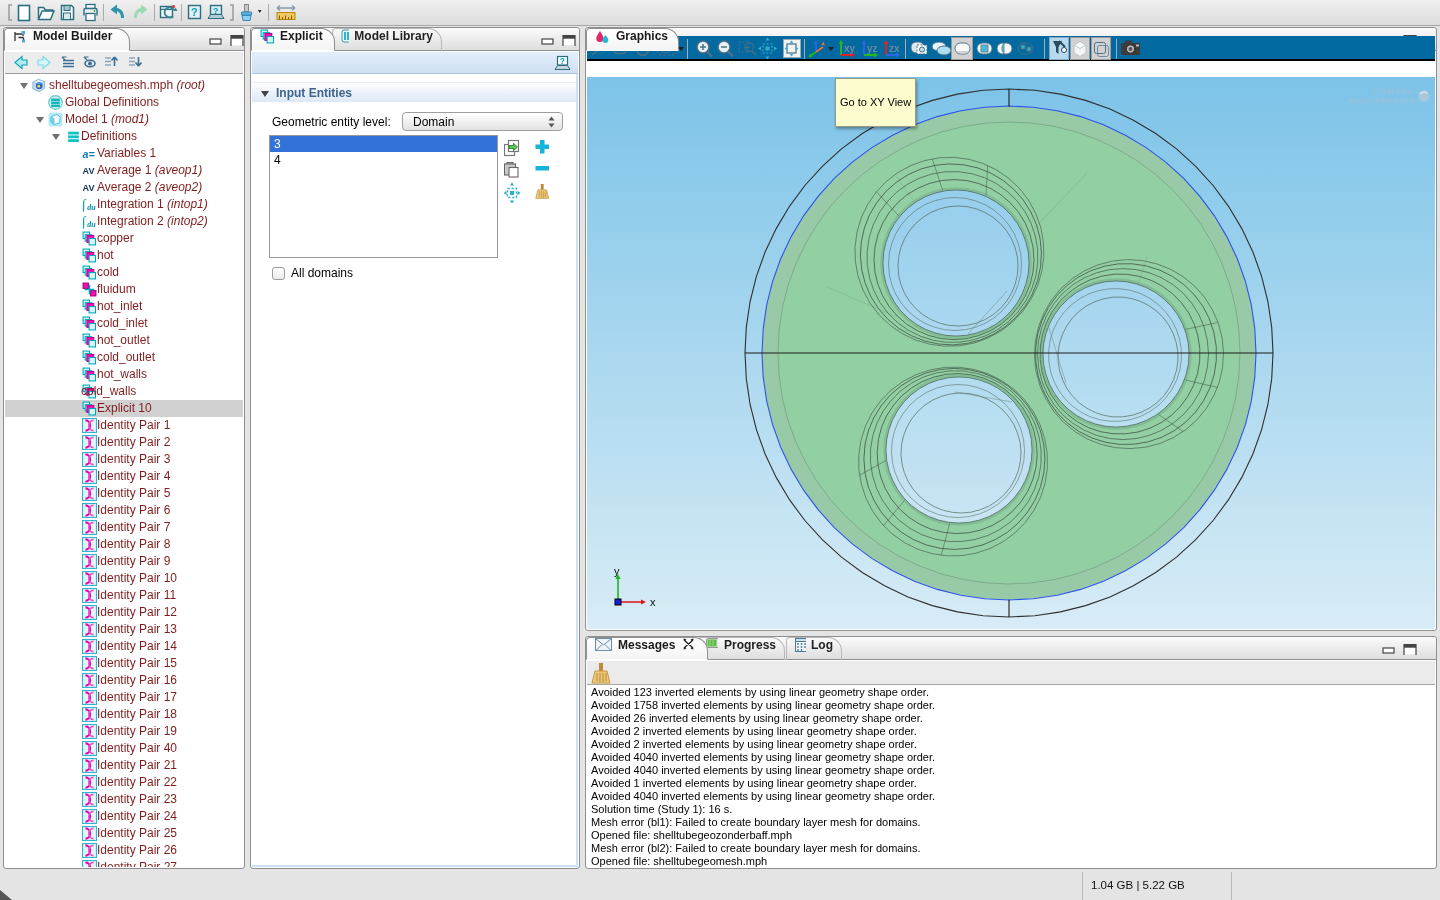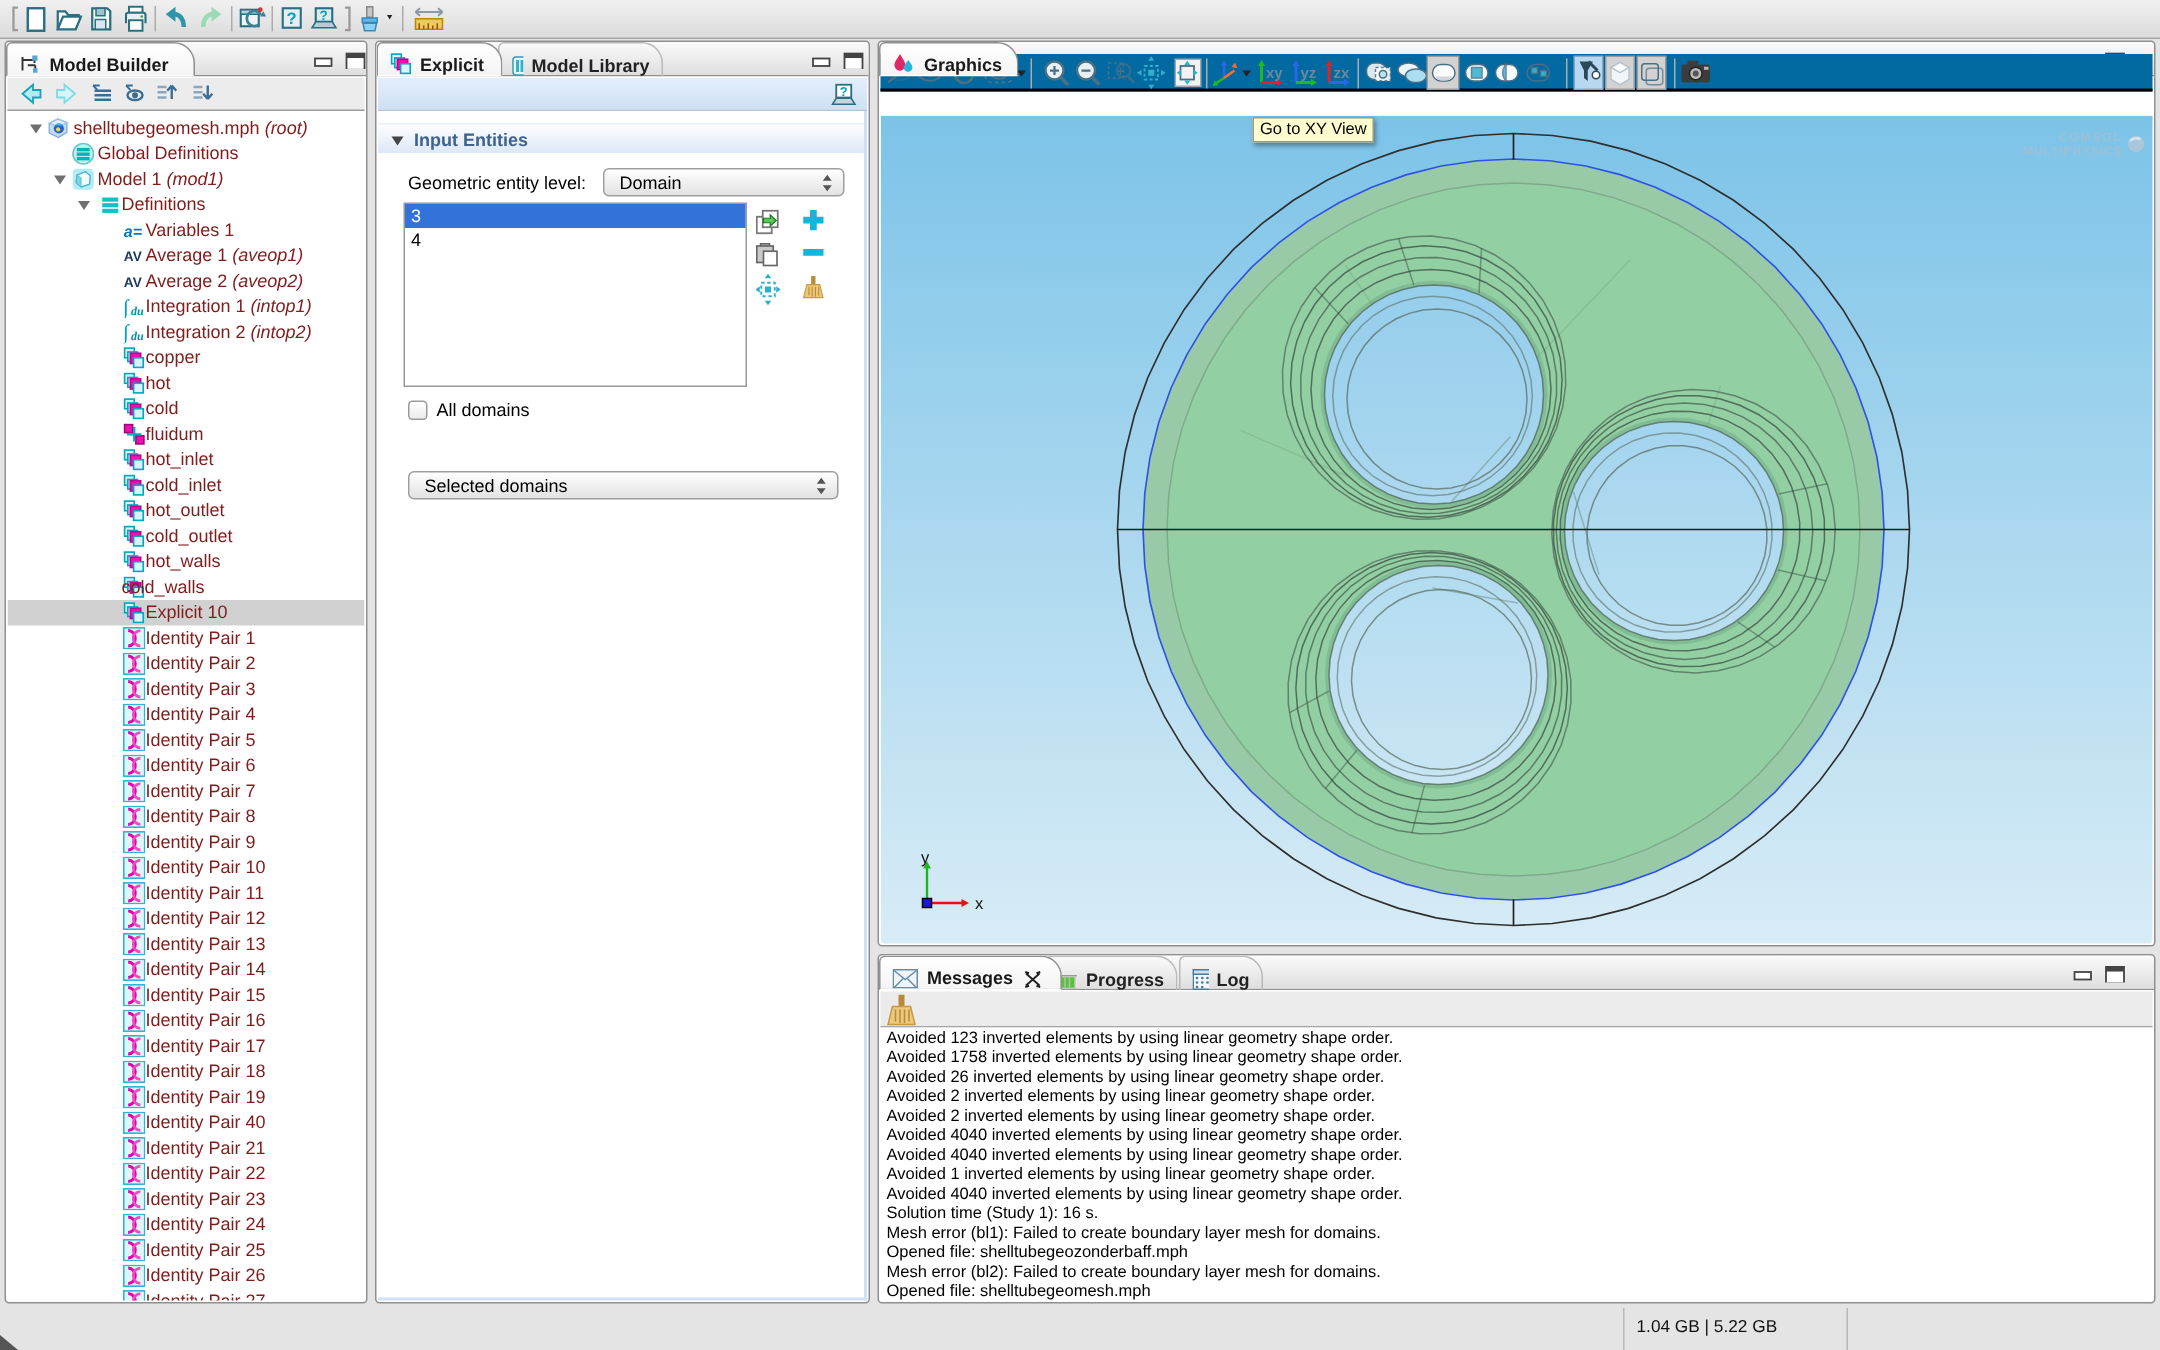--- a/index.html
+++ b/index.html
@@ -3,21 +3,21 @@
 <style>
 *{margin:0;padding:0;box-sizing:border-box}
 html,body{width:1440px;height:900px;overflow:hidden;background:#e4e4e4;font-family:"Liberation Sans",sans-serif;position:relative}
 
 #topbar{position:absolute;left:0;top:0;width:1440px;height:26px;background:linear-gradient(#f0f0f0,#dcdcdc);border-bottom:1px solid #a6a6a6}
 #topbar svg{position:absolute;top:2px}
 .tsep{position:absolute;top:4px;width:1px;height:17px;background:#ababab}
 
 .panel{position:absolute;background:#fff;border:1px solid #8f8f8f;border-radius:3px}
 .tabbar{position:absolute;left:0;top:0;right:0;height:23px;background:linear-gradient(#fbfbfb,#dedede);border-bottom:1px solid #909090;border-radius:3px 3px 0 0}
-.tab{position:absolute;top:0;height:23px;display:flex;align-items:flex-end;font-size:12px;font-weight:bold;color:#1a1a1a;padding:0 8px;white-space:nowrap}
+.tab{position:absolute;top:0;height:23px;display:flex;align-items:flex-start;font-size:12px;font-weight:bold;color:#1a1a1a;padding:0 8px;white-space:nowrap}
 .tab.active{background:linear-gradient(#ffffff,#f4f4f4);border:1px solid #909090;border-bottom:1px solid #fff;border-radius:4px 14px 0 0;z-index:2}
 .tab.inactive{border:1px solid #b9b9b9;border-bottom:none;border-radius:4px 14px 0 0;color:#222}
 .minmax{position:absolute;top:7px;width:36px;height:11px}
 
 #mbtoolbar{position:absolute;left:1px;right:1px;top:24px;height:22px;background:#ececec;border-bottom:1px solid #9c9c9c}
 #tree{position:absolute;left:1px;right:1px;top:47px;padding-top:2px;bottom:1px;background:#fff;overflow:hidden;border-radius:0 0 3px 3px}
 .trow{position:relative;height:17px;white-space:nowrap;font-size:12px;line-height:17px;color:#7f1d1d}
 .trow .tri{position:absolute;top:6px;width:0;height:0;border-left:4.5px solid transparent;border-right:4.5px solid transparent;border-top:6px solid #707070}
 .trow .lbl{position:absolute;top:0}
 .trow svg{position:absolute;top:1px}
@@ -29,21 +29,21 @@
 .secthead .tri{position:absolute;left:9px;top:8px;width:0;height:0;border-left:4.5px solid transparent;border-right:4.5px solid transparent;border-top:6px solid #444}
 .secthead span{position:absolute;left:24px}
 .dropdown{position:absolute;height:19px;background:linear-gradient(#ffffff,#e2e2e2);border:1px solid #9e9e9e;border-radius:4px;font-size:12px;line-height:18px}
 .dropdown span{position:absolute;left:10px;top:0;color:#000}
 .udarr{position:absolute;right:7px;top:3px;width:7px;height:12px}
 
 #msgtext{position:absolute;left:1px;right:1px;top:48px;bottom:1px;background:#fff;font-size:11px;line-height:13px;color:#000;padding:1px 0 0 4px;border-radius:0 0 3px 3px}
 
 #statusbar{position:absolute;left:0;top:871px;width:1440px;height:29px;background:#e4e4e4;font-size:11.5px;color:#111}
 .ssep{position:absolute;top:1px;width:1px;height:28px;background:#b8b8b8}
-.tooltip{position:absolute;background:#fcfcce;border:1px solid #9a9a84;box-shadow:1px 2px 3px rgba(0,0,0,.35);font-size:11px;line-height:15px;padding:0 4px;color:#000;z-index:50}
+.tooltip{position:absolute;background:#fcfcce;border:1px solid #9a9a84;box-shadow:1px 2px 3px rgba(0,0,0,.35);font-size:11px;line-height:15px;padding:16px 4px;color:#000;z-index:50}
 </style></head>
 <body>
 
 <svg width="0" height="0" style="position:absolute">
 <defs>
 <symbol id="selcube" viewBox="0 0 14 14">
  <rect x="1" y="1" width="6" height="6" fill="#d8f4f8" stroke="#00a6c0"></rect>
  <rect x="3" y="3.4" width="6" height="6" fill="#d8f4f8" stroke="#00a6c0"></rect>
  <rect x="4.6" y="4.2" width="6.4" height="6.4" fill="#ee10b0" stroke="#c00090"></rect>
  <rect x="6.6" y="7" width="6" height="6" fill="#d8f4f8" stroke="#00a6c0"></rect>
@@ -552,26 +552,20 @@
             <rect x="8" y="0" width="4" height="8" fill="#b88a3a"></rect>
             <path d="M4 8 h12 l3 12 h-18 z" fill="#ecc87a" stroke="#c89840"></path>
             <path d="M6 10 v8 M9 10 v9 M12 10 v9 M15 10 v8" stroke="#b88a3a" fill="none"></path>
           </g>
    </svg>
    <div style="position:absolute;left:20px;top:165px;width:13px;height:13px;background:linear-gradient(#fff,#ececec);border:1px solid #9a9a9a;border-radius:3px"></div>
    <span style="position:absolute;left:39px;top:164px;font-size:12px">All domains</span>
   </div>
  </div>
  <div style="position:absolute;left:1px;right:1px;top:277px">
-  <div class="dropdown" style="position:relative;margin:9px 0 0 20px;width:287px">
-        <span>Selected domains</span>
-    <svg class="udarr">
-          <path d="M3.5 0.5 l3 4 h-6 z M3.5 11.5 l3-4 h-6 z" fill="#555"></path>
-        </svg>
-      </div>
  </div>
 </div>
 
 <div class="panel" style="left:585px;top:27px;width:852px;height:604px">
  <div class="tabbar"></div>
  <div class="tab active" style="left:0;width:93px">
   <svg width="16" height="16" style="margin-right:5px">
         <path d="M5 2 C7 5.5 8.5 7 8.5 9.5 a3.6 3.6 0 0 1 -7.2 0 C1.3 7 3 5.5 5 2z" fill="#e02868"></path>
         <path d="M10.5 6 c1.5 2.2 2.8 3.2 2.8 5 a2.9 2.9 0 0 1 -5.8 0 c0-1.8 1.5-2.8 3-5z" fill="#28b4d8"></path>
       </svg>Graphics</div>

